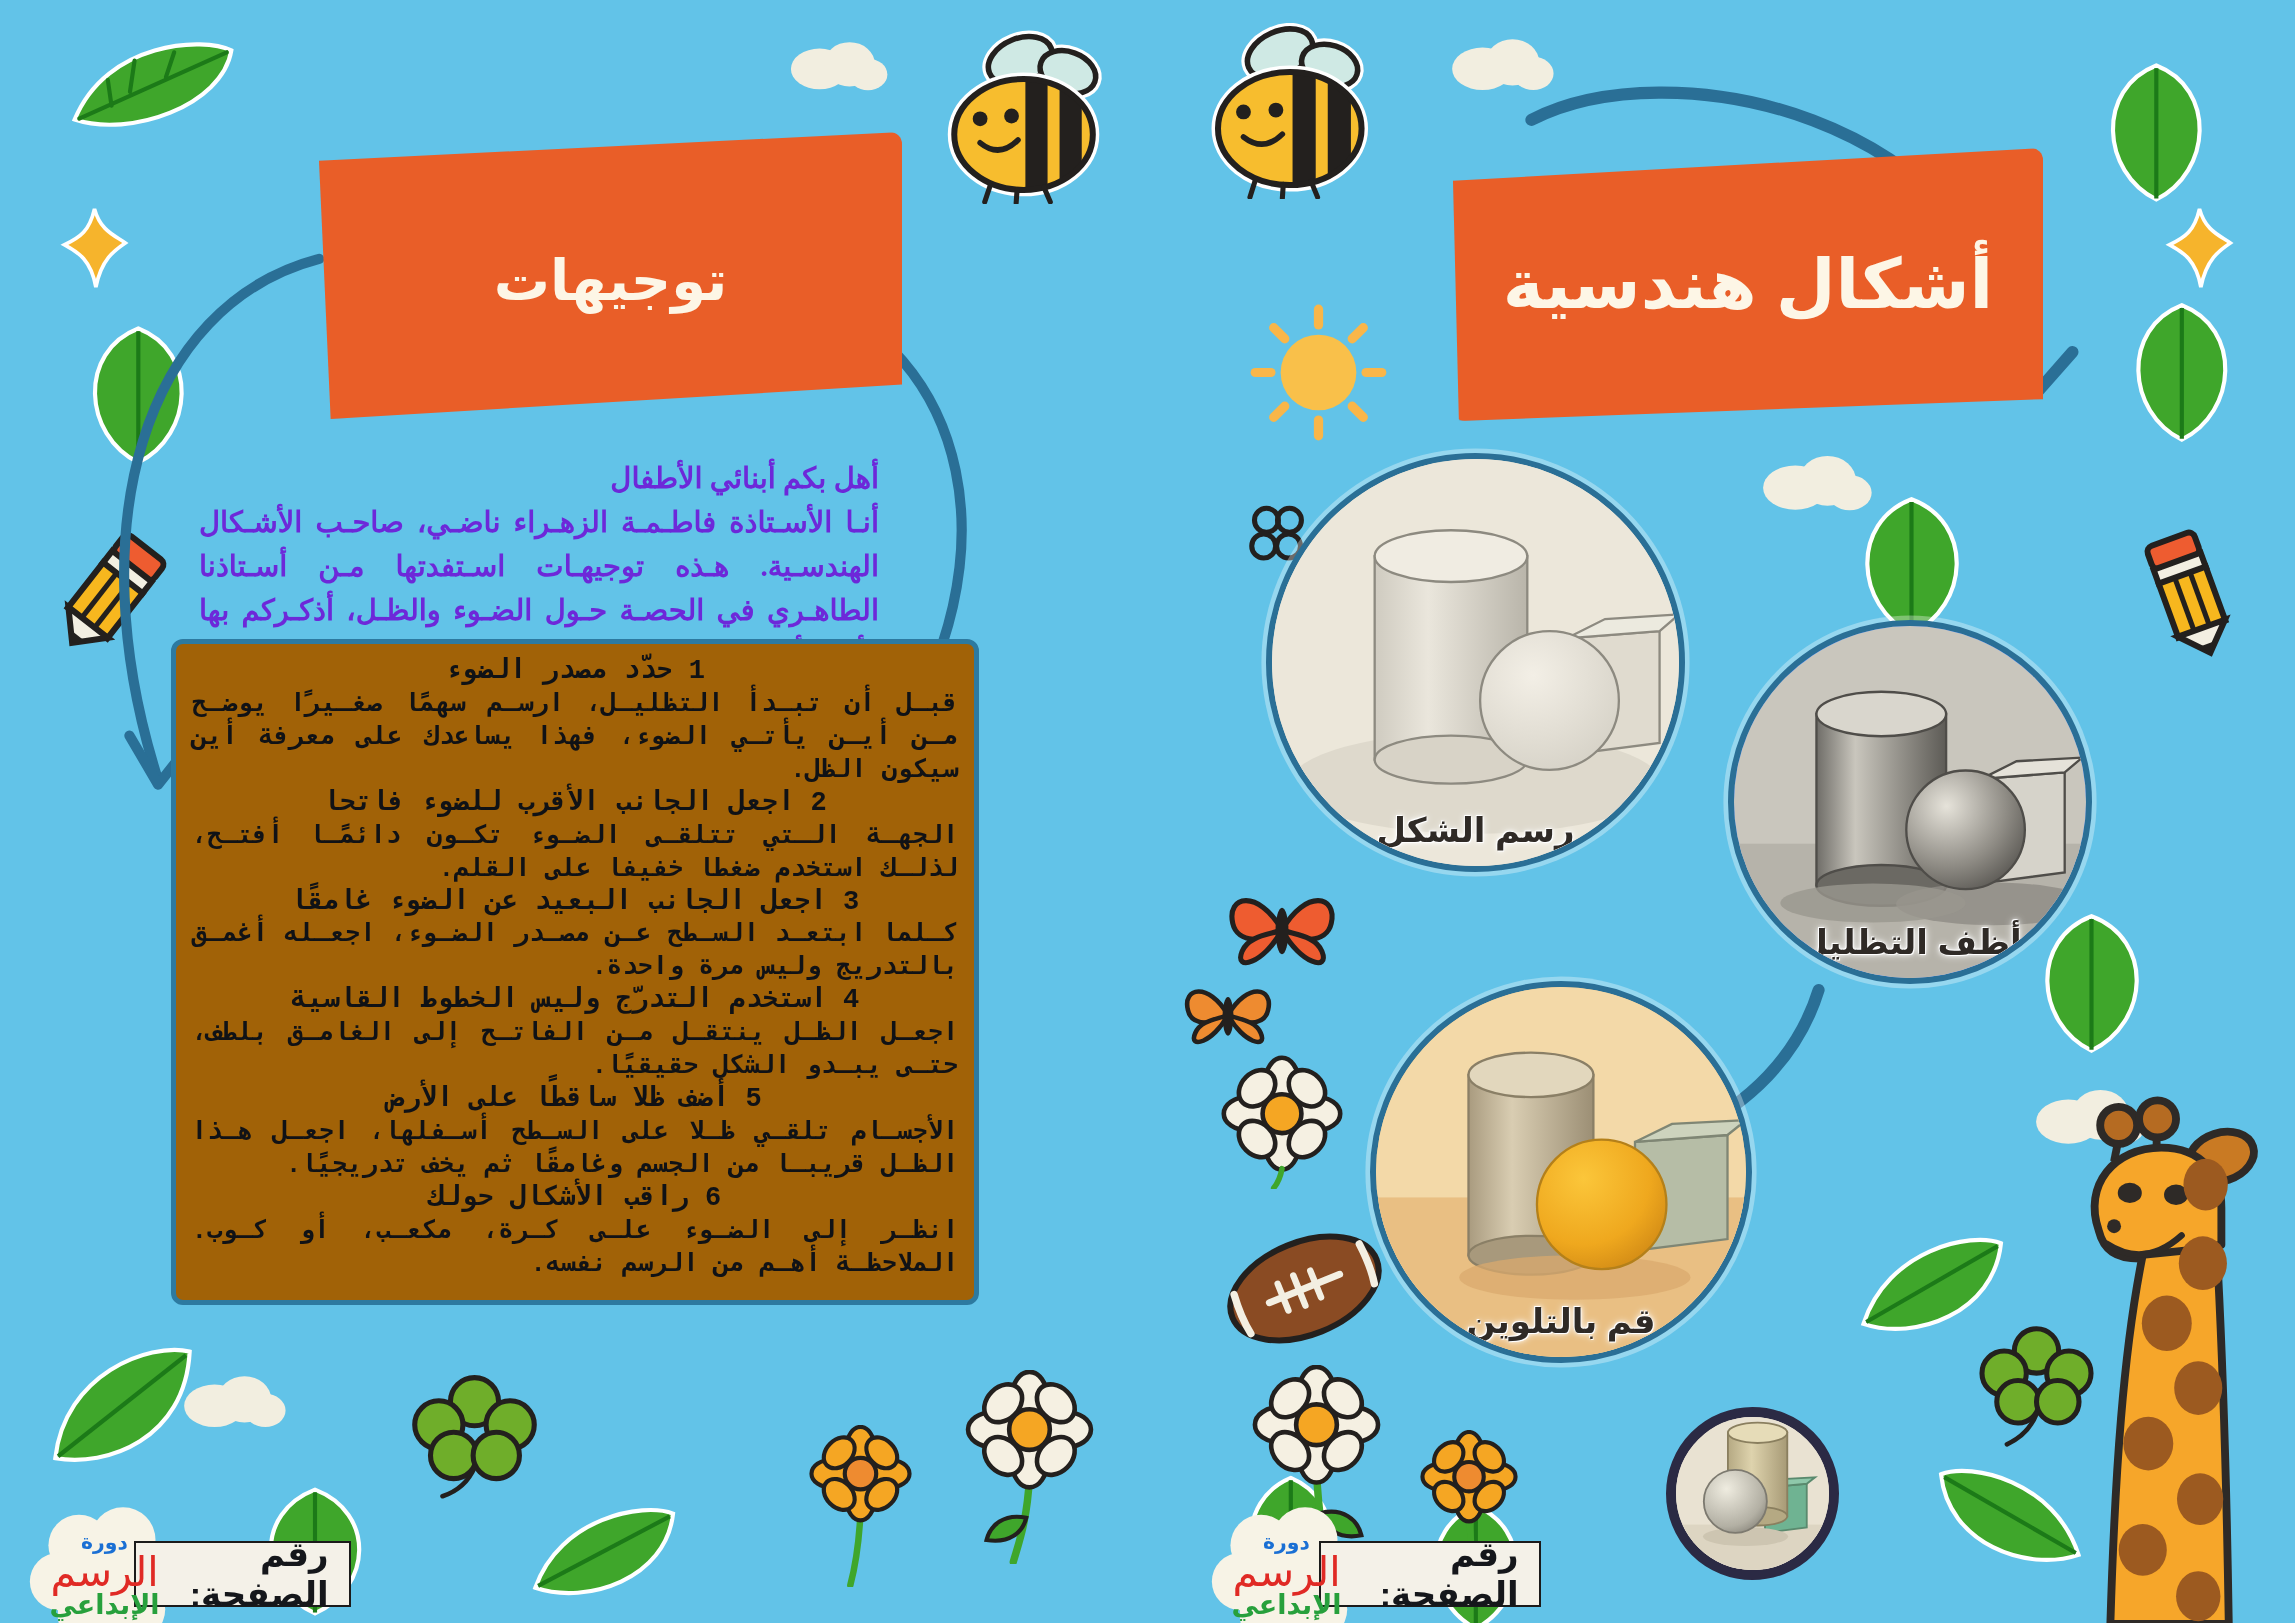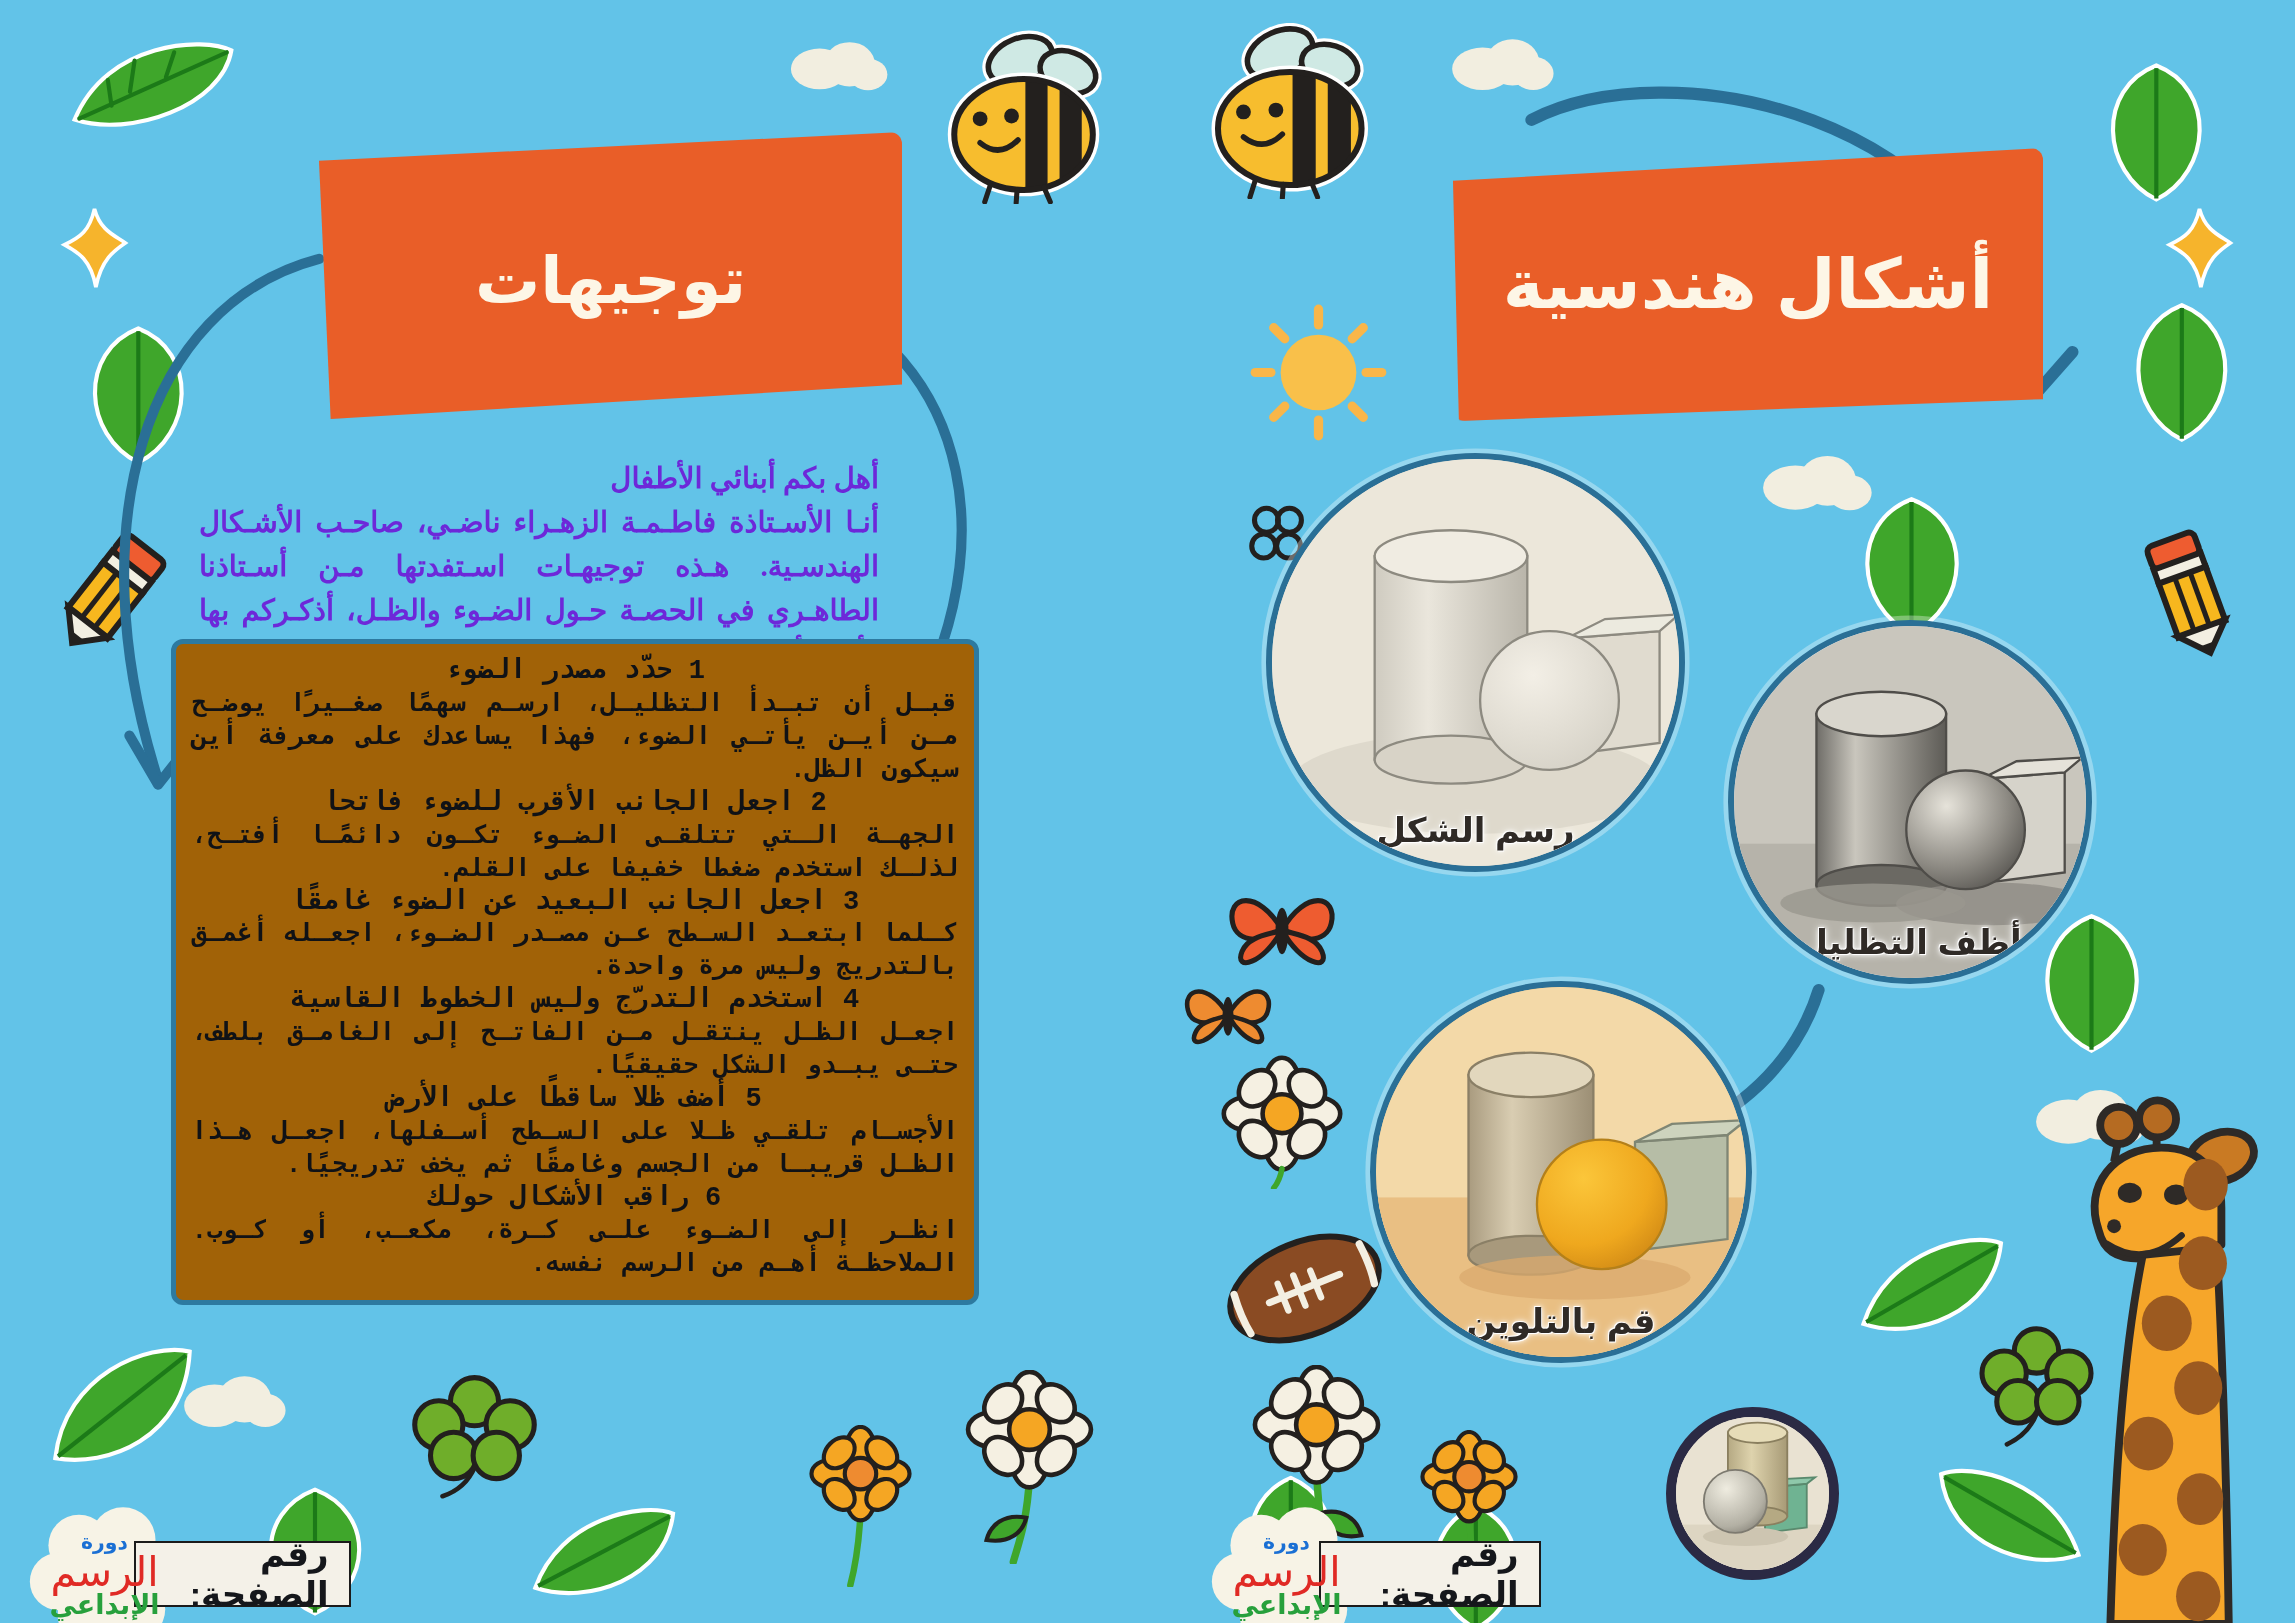--- a/index.html
+++ b/index.html
@@ -15,21 +15,21 @@
   .banner{
     position:absolute;background:#e95e28;color:#fdf6e6;
     display:flex;align-items:center;justify-content:center;text-align:center;
     box-shadow:0 4.6px 0 rgba(0,0,0,.06);
   }
   .banner.left{
     left:319px;top:132px;width:583px;height:287px;
     clip-path:polygon(0% 10%,100% 0%,100% 88%,2% 100%);
     border-radius:12px;
   }
-  .banner.left span{font-size:65px;font-weight:bold;transform:translateY(4.6px);}
+  .banner.left span{font-size:56px;font-weight:bold;transform:translateY(4.6px);}
   .banner.right{
     left:1453px;top:148px;width:590px;height:273px;
     clip-path:polygon(0% 12%,100% 0%,100% 92%,1% 100%);
     border-radius:12px;
   }
   .banner.right .ttl{font-size:69px;font-weight:bold;line-height:1.12;padding:0 28px;}
 
   
   .intro{
     position:absolute;right:1416px;top:456px;width:680px;
@@ -540,21 +540,21 @@
         <rect x="222" y="210" width="330" height="440" fill="url(#cyl1)" stroke="#8d8a80" stroke-width="5"></rect>
         <ellipse cx="387" cy="210" rx="165" ry="56" fill="#f0ece2" stroke="#8d8a80" stroke-width="5"></ellipse>
         <ellipse cx="387" cy="650" rx="165" ry="52" fill="#d8d3c7" stroke="#8d8a80" stroke-width="5"></ellipse>
       </g>
 
       <circle cx="600" cy="522" r="150" fill="url(#sph1)" stroke="#8d8a80" stroke-width="5"></circle>
     </svg>
     <div class="cap">رسم الشكل</div>
   </div>
 
-  <div class="circ" style="left:1728px;top:620px;width:352px;height:352px;background:#e5e5e5;">
+  <div class="circ" style="left:1728px;top:620px;width:352px;height:352px;background:#3b82f6;">
     <svg class="art" viewBox="0 0 760 760">
       <defs>
         <linearGradient id="cyl2" x1="0" y1="0" x2="1" y2="0">
           <stop offset="0%" stop-color="#6f6d68"></stop>
             <stop offset="30%" stop-color="#c9c6bd"></stop>
             <stop offset="100%" stop-color="#5d5b56"></stop>
         </linearGradient>
         <radialGradient id="sph2" cx="0.34" cy="0.3" r="0.85">
           <stop offset="0%" stop-color="#e6e3da"></stop>
             <stop offset="60%" stop-color="#8e8b84"></stop>

